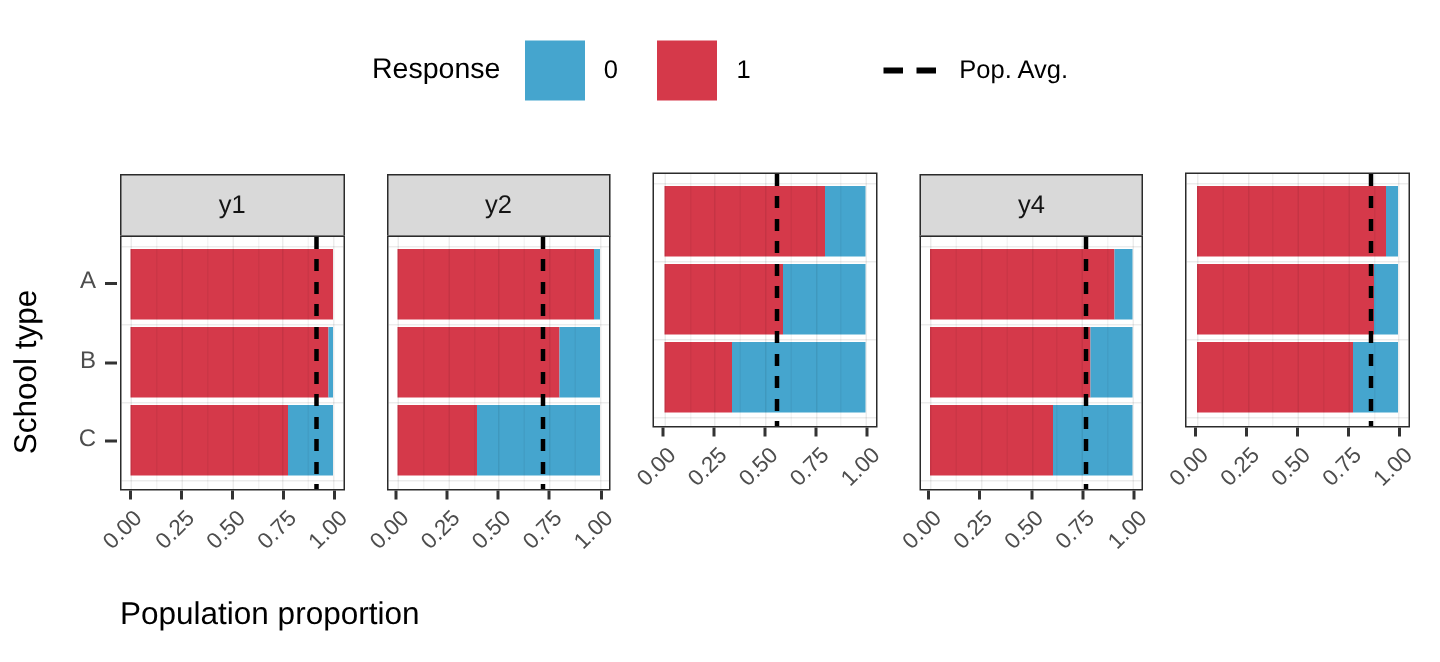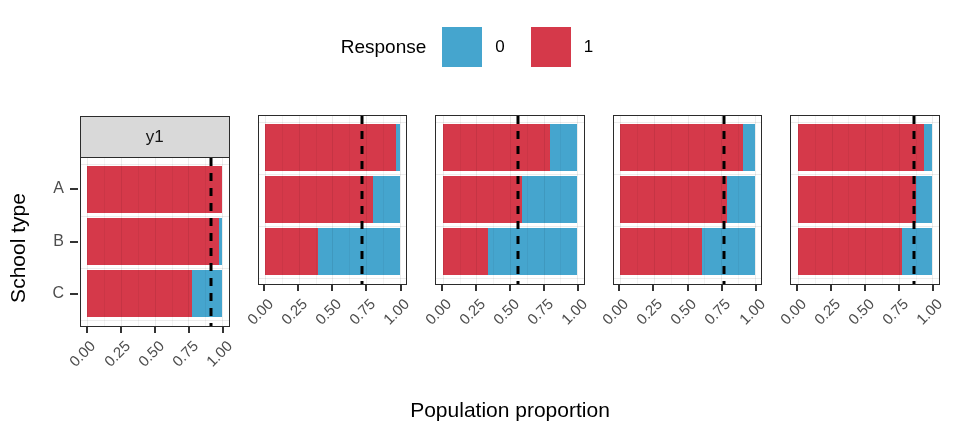--- a/index.html
+++ b/index.html
@@ -21,21 +21,21 @@
   .dash-seg{width:13px;height:4px;background:#000;}
   .dash-seg + .dash-seg{margin-left:9px;}
   .popavg-label{font-size:17px;color:#000;}
   
   .y-axis-title{
     position:absolute;left:-62px;top:236px;width:160px;text-align:center;
     transform:rotate(-90deg);transform-origin:center;
     font-size:21px;color:#000;
   }
   .x-axis-title{
-    position:absolute;left:80px;top:398px;width:860px;text-align:center;
+    position:absolute;left:80px;top:398px;width:860px;text-align:left;
     font-size:21px;color:#000;
   }
   
   .y-tick-label{
     position:absolute;width:30px;text-align:right;font-size:16px;color:#4d4d4d;
   }
   .y-tick-mark{
     position:absolute;width:8px;height:2px;background:#333;left:70px;
   }
   
@@ -79,20 +79,27 @@
 <div class="legend">
   <span class="legend-title">Response</span>
   <span class="legend-item">
     <span class="legend-key" style="background:#45a5ce;"></span>
     <span class="legend-item-label">0</span>
   </span>
   <span class="legend-item">
     <span class="legend-key" style="background:#d5394a;"></span>
     <span class="legend-item-label">1</span>
   </span>
+  <span class="popavg-group">
+    <span class="dash-sample">
+      <span class="dash-seg"></span>
+        <span class="dash-seg"></span>
+    </span>
+    <span class="popavg-label">Pop. Avg.</span>
+  </span>
 </div>
 
 <div class="y-axis-title">School type</div>
 <div class="x-axis-title">Population proportion</div>
 
 <div id="left-axis">
     <div class="y-tick-mark" style="top: 187.705px;"></div>
     <div class="y-tick-label" style="left: 34px; top: 178.705px;">A</div>
     <div class="y-tick-mark" style="top: 240.575px;"></div>
     <div class="y-tick-label" style="left: 34px; top: 231.575px;">B</div>
@@ -133,20 +140,21 @@
       </div>
       <div class="xlabels-row">
         <div class="x-tick-label" style="right: 95.6%;">0.00</div>
         <div class="x-tick-label" style="right: 72.8%;">0.25</div>
         <div class="x-tick-label" style="right: 50%;">0.50</div>
         <div class="x-tick-label" style="right: 27.2%;">0.75</div>
         <div class="x-tick-label" style="right: 4.4%;">1.00</div>
       </div>
     </div>
     <div class="facet">
+      <div class="strip">y2</div>
       <div class="panel">
         <div class="grid-h" style="top: 3.3%;"></div>
         <div class="grid-h" style="top: 34.3%;"></div>
         <div class="grid-h" style="top: 65.4%;"></div>
         <div class="grid-h" style="top: 96.4%;"></div>
         <div class="bar-seg" style="top: 4.7%; height: 27.9%; left: 4.4%; width: 88.464%; background: rgb(213, 57, 74);"></div>
         <div class="bar-seg" style="top: 4.7%; height: 27.9%; left: 92.864%; width: 2.736%; background: rgb(69, 165, 206);"></div>
         <div class="bar-seg" style="top: 35.8%; height: 27.9%; left: 4.4%; width: 72.96%; background: rgb(213, 57, 74);"></div>
         <div class="bar-seg" style="top: 35.8%; height: 27.9%; left: 77.36%; width: 18.24%; background: rgb(69, 165, 206);"></div>
         <div class="bar-seg" style="top: 66.8%; height: 27.9%; left: 4.4%; width: 35.568%; background: rgb(213, 57, 74);"></div>
@@ -209,20 +217,21 @@
       </div>
       <div class="xlabels-row">
         <div class="x-tick-label" style="right: 95.6%;">0.00</div>
         <div class="x-tick-label" style="right: 72.8%;">0.25</div>
         <div class="x-tick-label" style="right: 50%;">0.50</div>
         <div class="x-tick-label" style="right: 27.2%;">0.75</div>
         <div class="x-tick-label" style="right: 4.4%;">1.00</div>
       </div>
     </div>
     <div class="facet">
+      <div class="strip">y4</div>
       <div class="panel">
         <div class="grid-h" style="top: 3.3%;"></div>
         <div class="grid-h" style="top: 34.3%;"></div>
         <div class="grid-h" style="top: 65.4%;"></div>
         <div class="grid-h" style="top: 96.4%;"></div>
         <div class="bar-seg" style="top: 4.7%; height: 27.9%; left: 4.4%; width: 82.992%; background: rgb(213, 57, 74);"></div>
         <div class="bar-seg" style="top: 4.7%; height: 27.9%; left: 87.392%; width: 8.208%; background: rgb(69, 165, 206);"></div>
         <div class="bar-seg" style="top: 35.8%; height: 27.9%; left: 4.4%; width: 72.048%; background: rgb(213, 57, 74);"></div>
         <div class="bar-seg" style="top: 35.8%; height: 27.9%; left: 76.448%; width: 19.152%; background: rgb(69, 165, 206);"></div>
         <div class="bar-seg" style="top: 66.8%; height: 27.9%; left: 4.4%; width: 55.632%; background: rgb(213, 57, 74);"></div>

